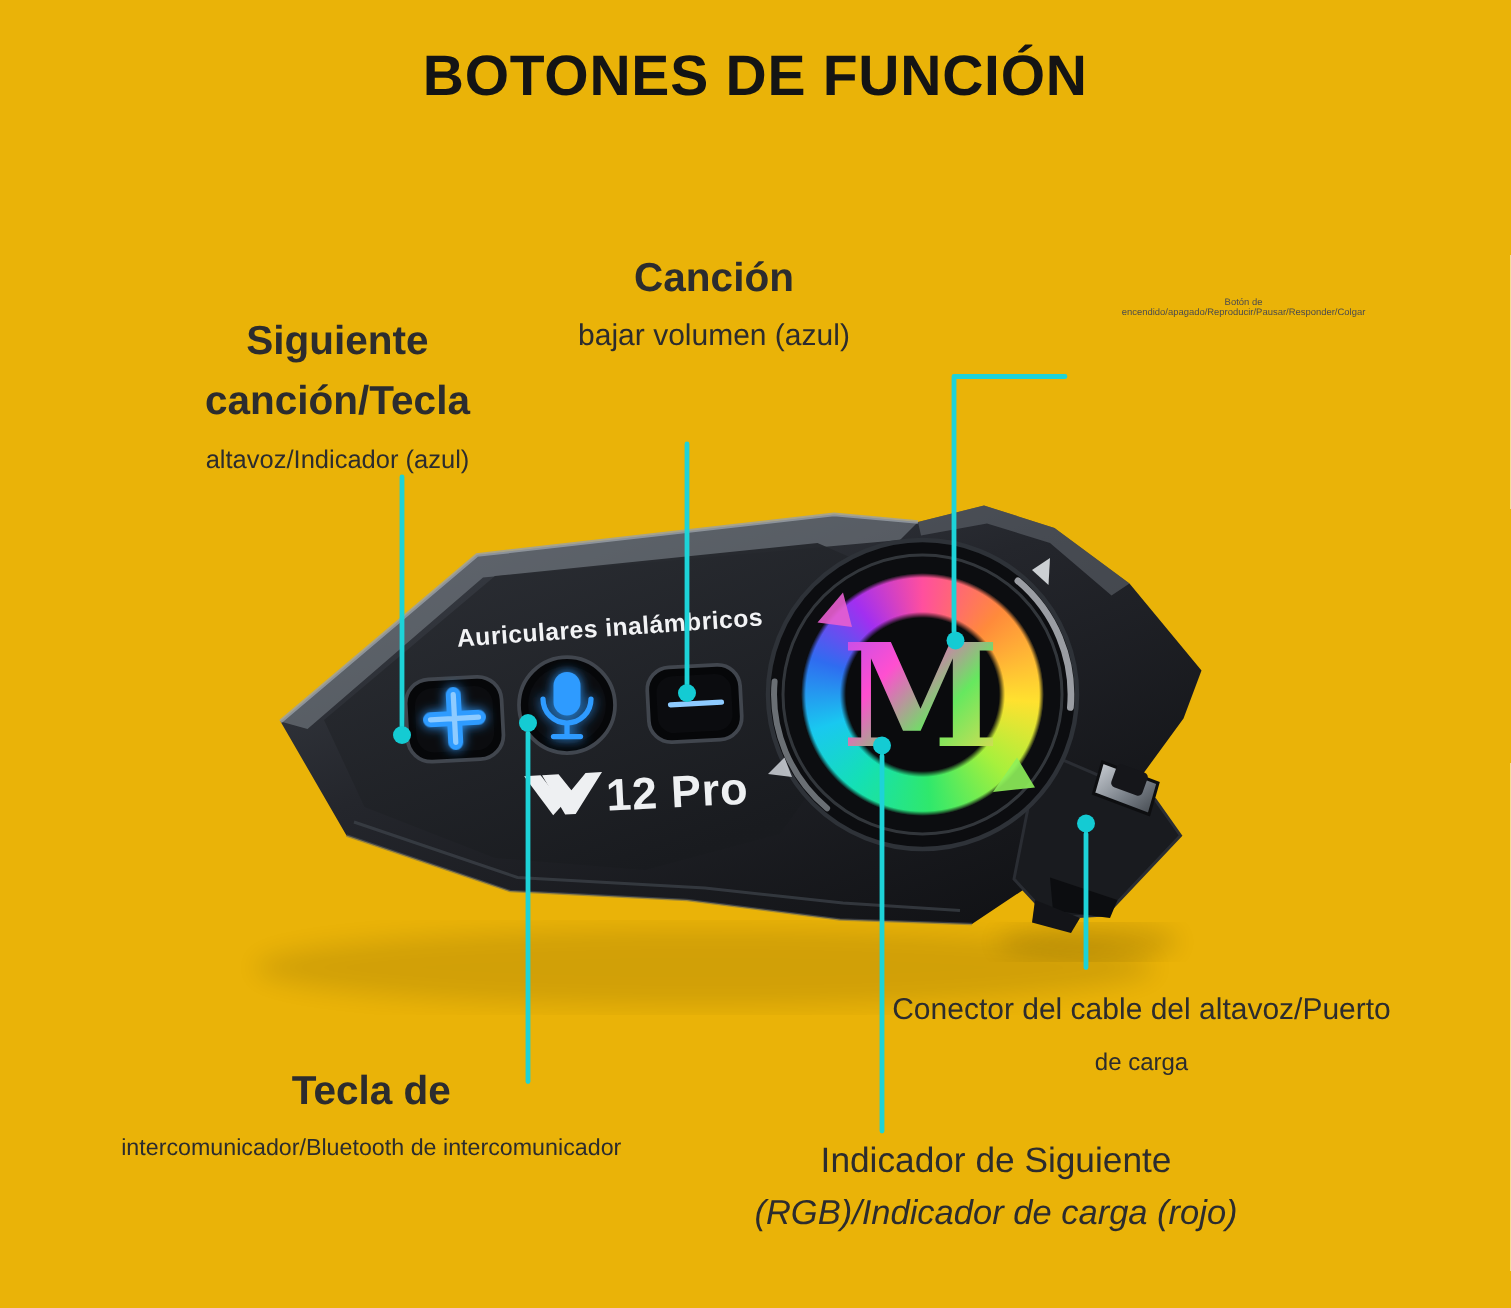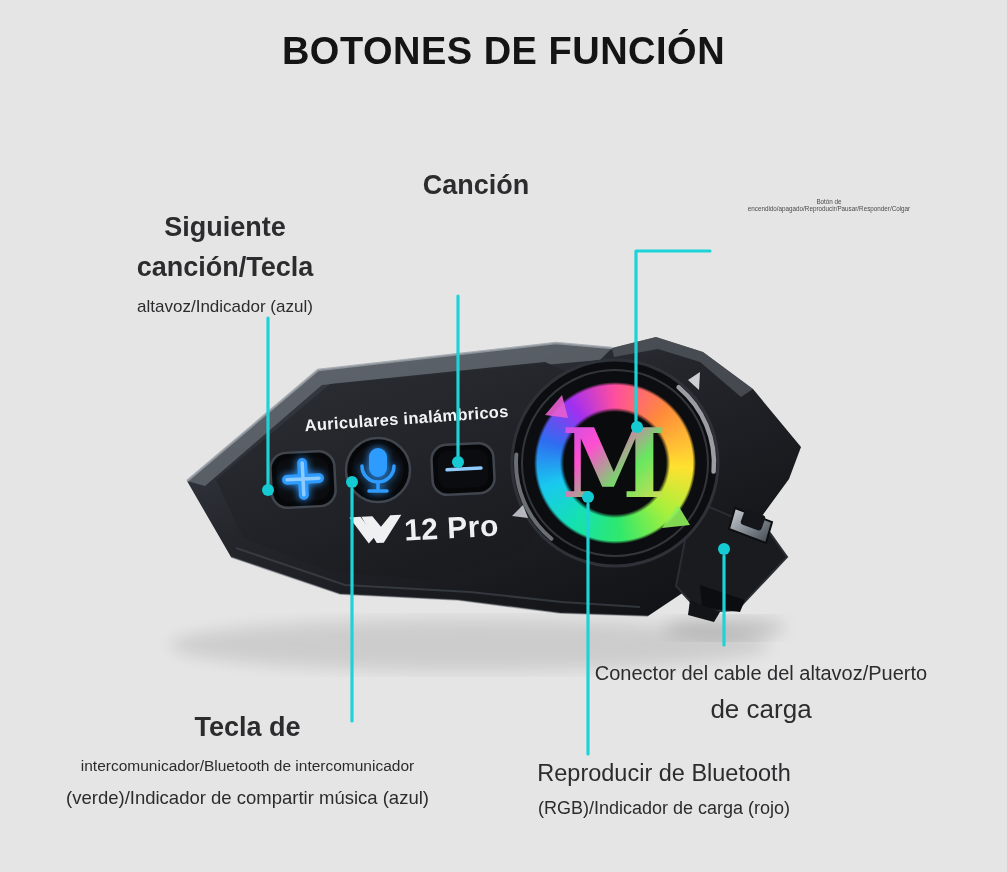--- a/index.html
+++ b/index.html
@@ -1,17 +1,17 @@
 <!DOCTYPE html>
 <html><head>
 <meta charset="utf-8">
 <style>
   html,body{margin:0;padding:0;background:#ffffff;}
   .stage{
-    position:relative;width:1007px;height:872px;background:#e5e5e5;
+    position:relative;width:1007px;height:872px;background:#eab308;
     font-family:"Liberation Sans",sans-serif;overflow:hidden;
   }
   .page-title{
     position:absolute;left:0;top:30px;width:100%;text-align:center;
     font-size:38px;font-weight:700;color:#141414;letter-spacing:.5px;
   }
   .label{position:absolute;text-align:center;color:#2c2c2e;}
   .l-big{font-size:27px;line-height:34px;font-weight:700;}
   .l-med{font-size:20px;line-height:26px;}
   .l-small{font-size:17px;line-height:22px;}
@@ -20,27 +20,27 @@
   #label-next .l3{margin-top:12px;font-size:17px;}
   #label-prev{left:316px;top:168px;width:320px;}
   #label-prev .l2{margin-top:9px;font-size:17px;line-height:22px;}
   #label-prev .l3{margin-top:9px;font-size:20px;line-height:26px;}
   #label-power{
     left:740px;top:198px;width:178px;text-align:center;
     font-size:6.3px;color:#4b4b4d;letter-spacing:0;
   }
   #label-connector{left:561px;top:660px;width:400px;}
   #label-connector .l1{font-size:20px;line-height:26px;}
-  #label-connector .l2{margin-top:8px;font-size:26px;line-height:30px;}
+  #label-connector .l2{margin-top:8px;font-size:16px;line-height:30px;}
   #label-intercom{left:15px;top:710px;width:465px;}
   #label-intercom .l2{margin-top:11px;font-size:15.5px;line-height:21px;}
   #label-intercom .l3{margin-top:9px;font-size:18.5px;line-height:25px;}
   #label-bt{left:474px;top:758px;width:380px;}
   #label-bt .l1{font-size:23.5px;line-height:30px;}
-  #label-bt .l2{margin-top:7px;font-size:18px;line-height:26px;}
+  #label-bt .l2{margin-top:7px;font-size:23px;line-height:26px;font-style:italic;}
   svg.layer{position:absolute;left:0;top:0;}
   .rgb-ring{
     position:absolute;left:534px;top:382px;width:162px;height:162px;border-radius:50%;
     background:conic-gradient(from 0deg,
       #ff4f9e 0%, #ff8a3b 12%, #ffe12f 26%, #a8f03c 37%, #2fe86c 49%,
       #14e0b4 60%, #19c8f0 70%, #2f6cf0 80%, #a22ff0 90%, #ff4f9e 100%);
     -webkit-mask:radial-gradient(closest-side,transparent 63%,#000 68%,#000 96%,transparent 100%);
     mask:radial-gradient(closest-side,transparent 63%,#000 68%,#000 96%,transparent 100%);
     filter:blur(.4px) drop-shadow(0 0 7px rgba(80,240,170,.45)) drop-shadow(0 0 3px rgba(255,90,200,.35));
   }
@@ -190,33 +190,33 @@
   </svg>
 
   <div class="label" id="label-next">
     <div class="l-big l1">Siguiente</div>
     <div class="l-big l2">canción/Tecla</div>
     <div class="l-small l3">altavoz/Indicador (azul)</div>
   </div>
 
   <div class="label" id="label-prev">
     <div class="l-big l1">Canción</div>
+    <div class="l-med l3">bajar volumen (azul)</div>
   </div>
 
   <div class="label" id="label-power">Botón de encendido/apagado/Reproducir/Pausar/Responder/Colgar</div>
 
   <div class="label" id="label-connector">
     <div class="l1">Conector del cable del altavoz/Puerto</div>
     <div class="l2">de carga</div>
   </div>
 
   <div class="label" id="label-intercom">
     <div class="l-big l1">Tecla de</div>
     <div class="l2">intercomunicador/Bluetooth de intercomunicador</div>
-    <div class="l3">(verde)/Indicador de compartir música (azul)</div>
   </div>
 
   <div class="label" id="label-bt">
-    <div class="l1">Reproducir de Bluetooth</div>
+    <div class="l1">Indicador de Siguiente</div>
     <div class="l2">(RGB)/Indicador de carga (rojo)</div>
   </div>
 
 </div>
 
 </body></html>

